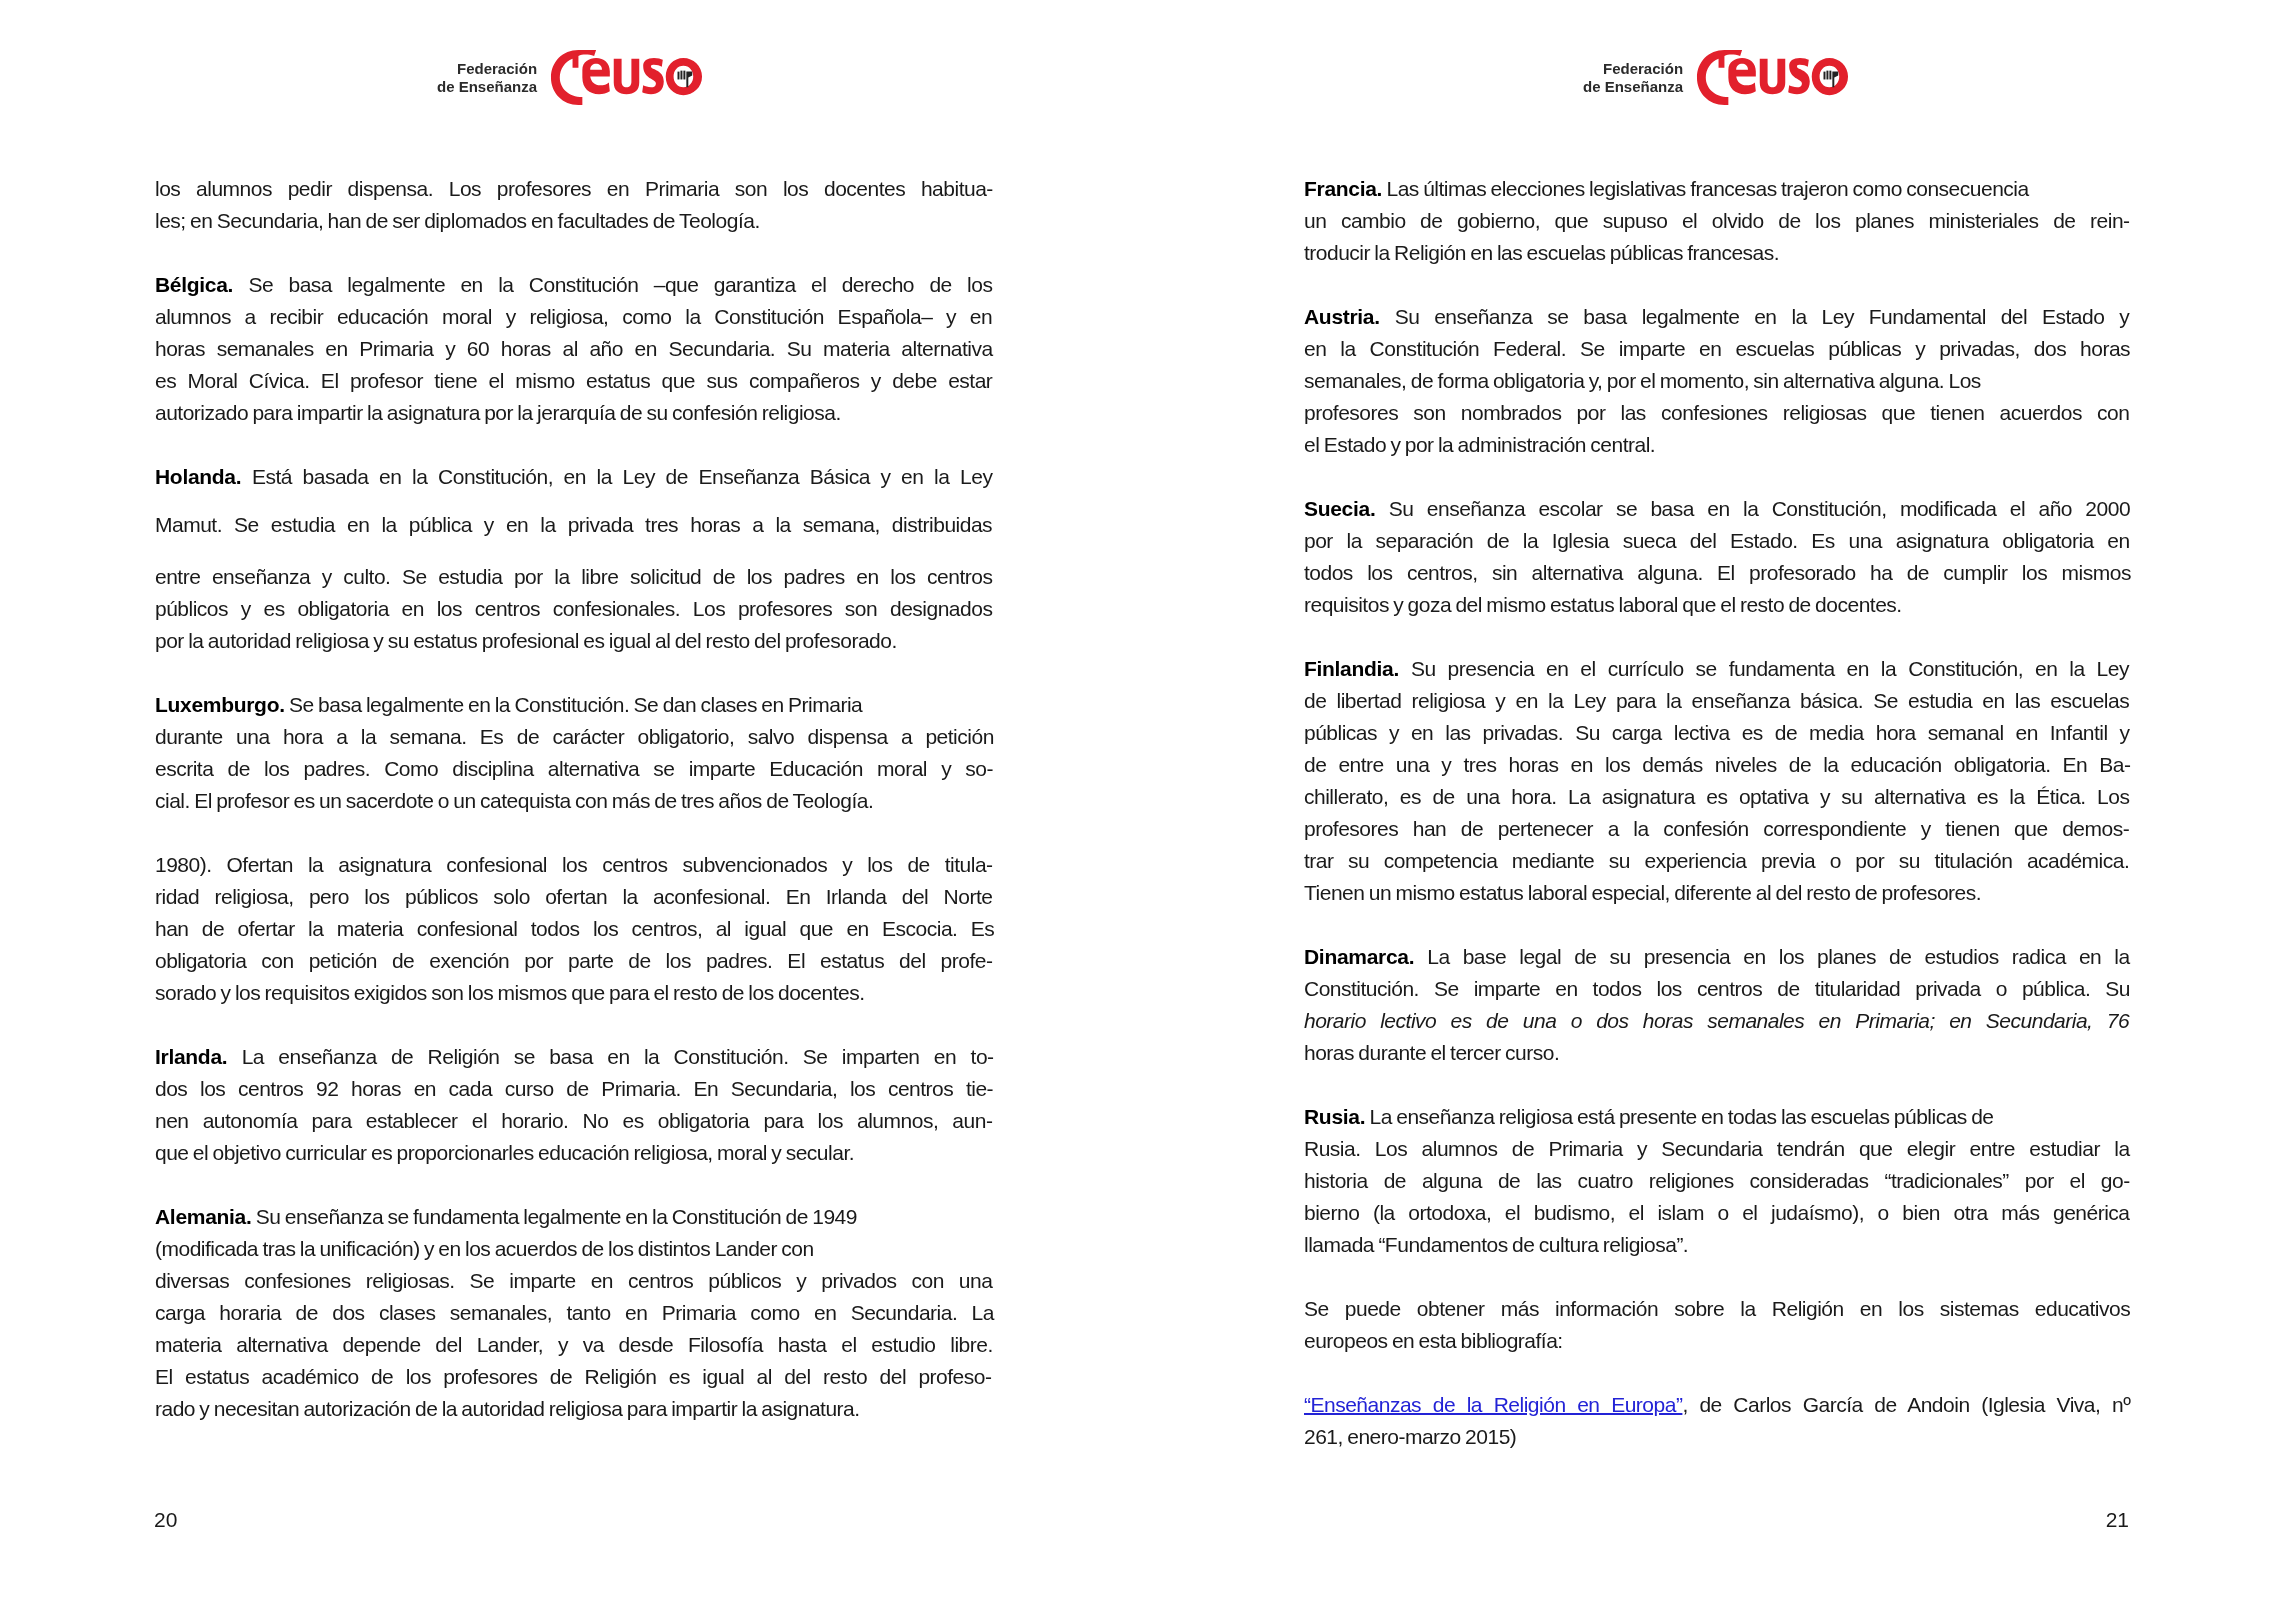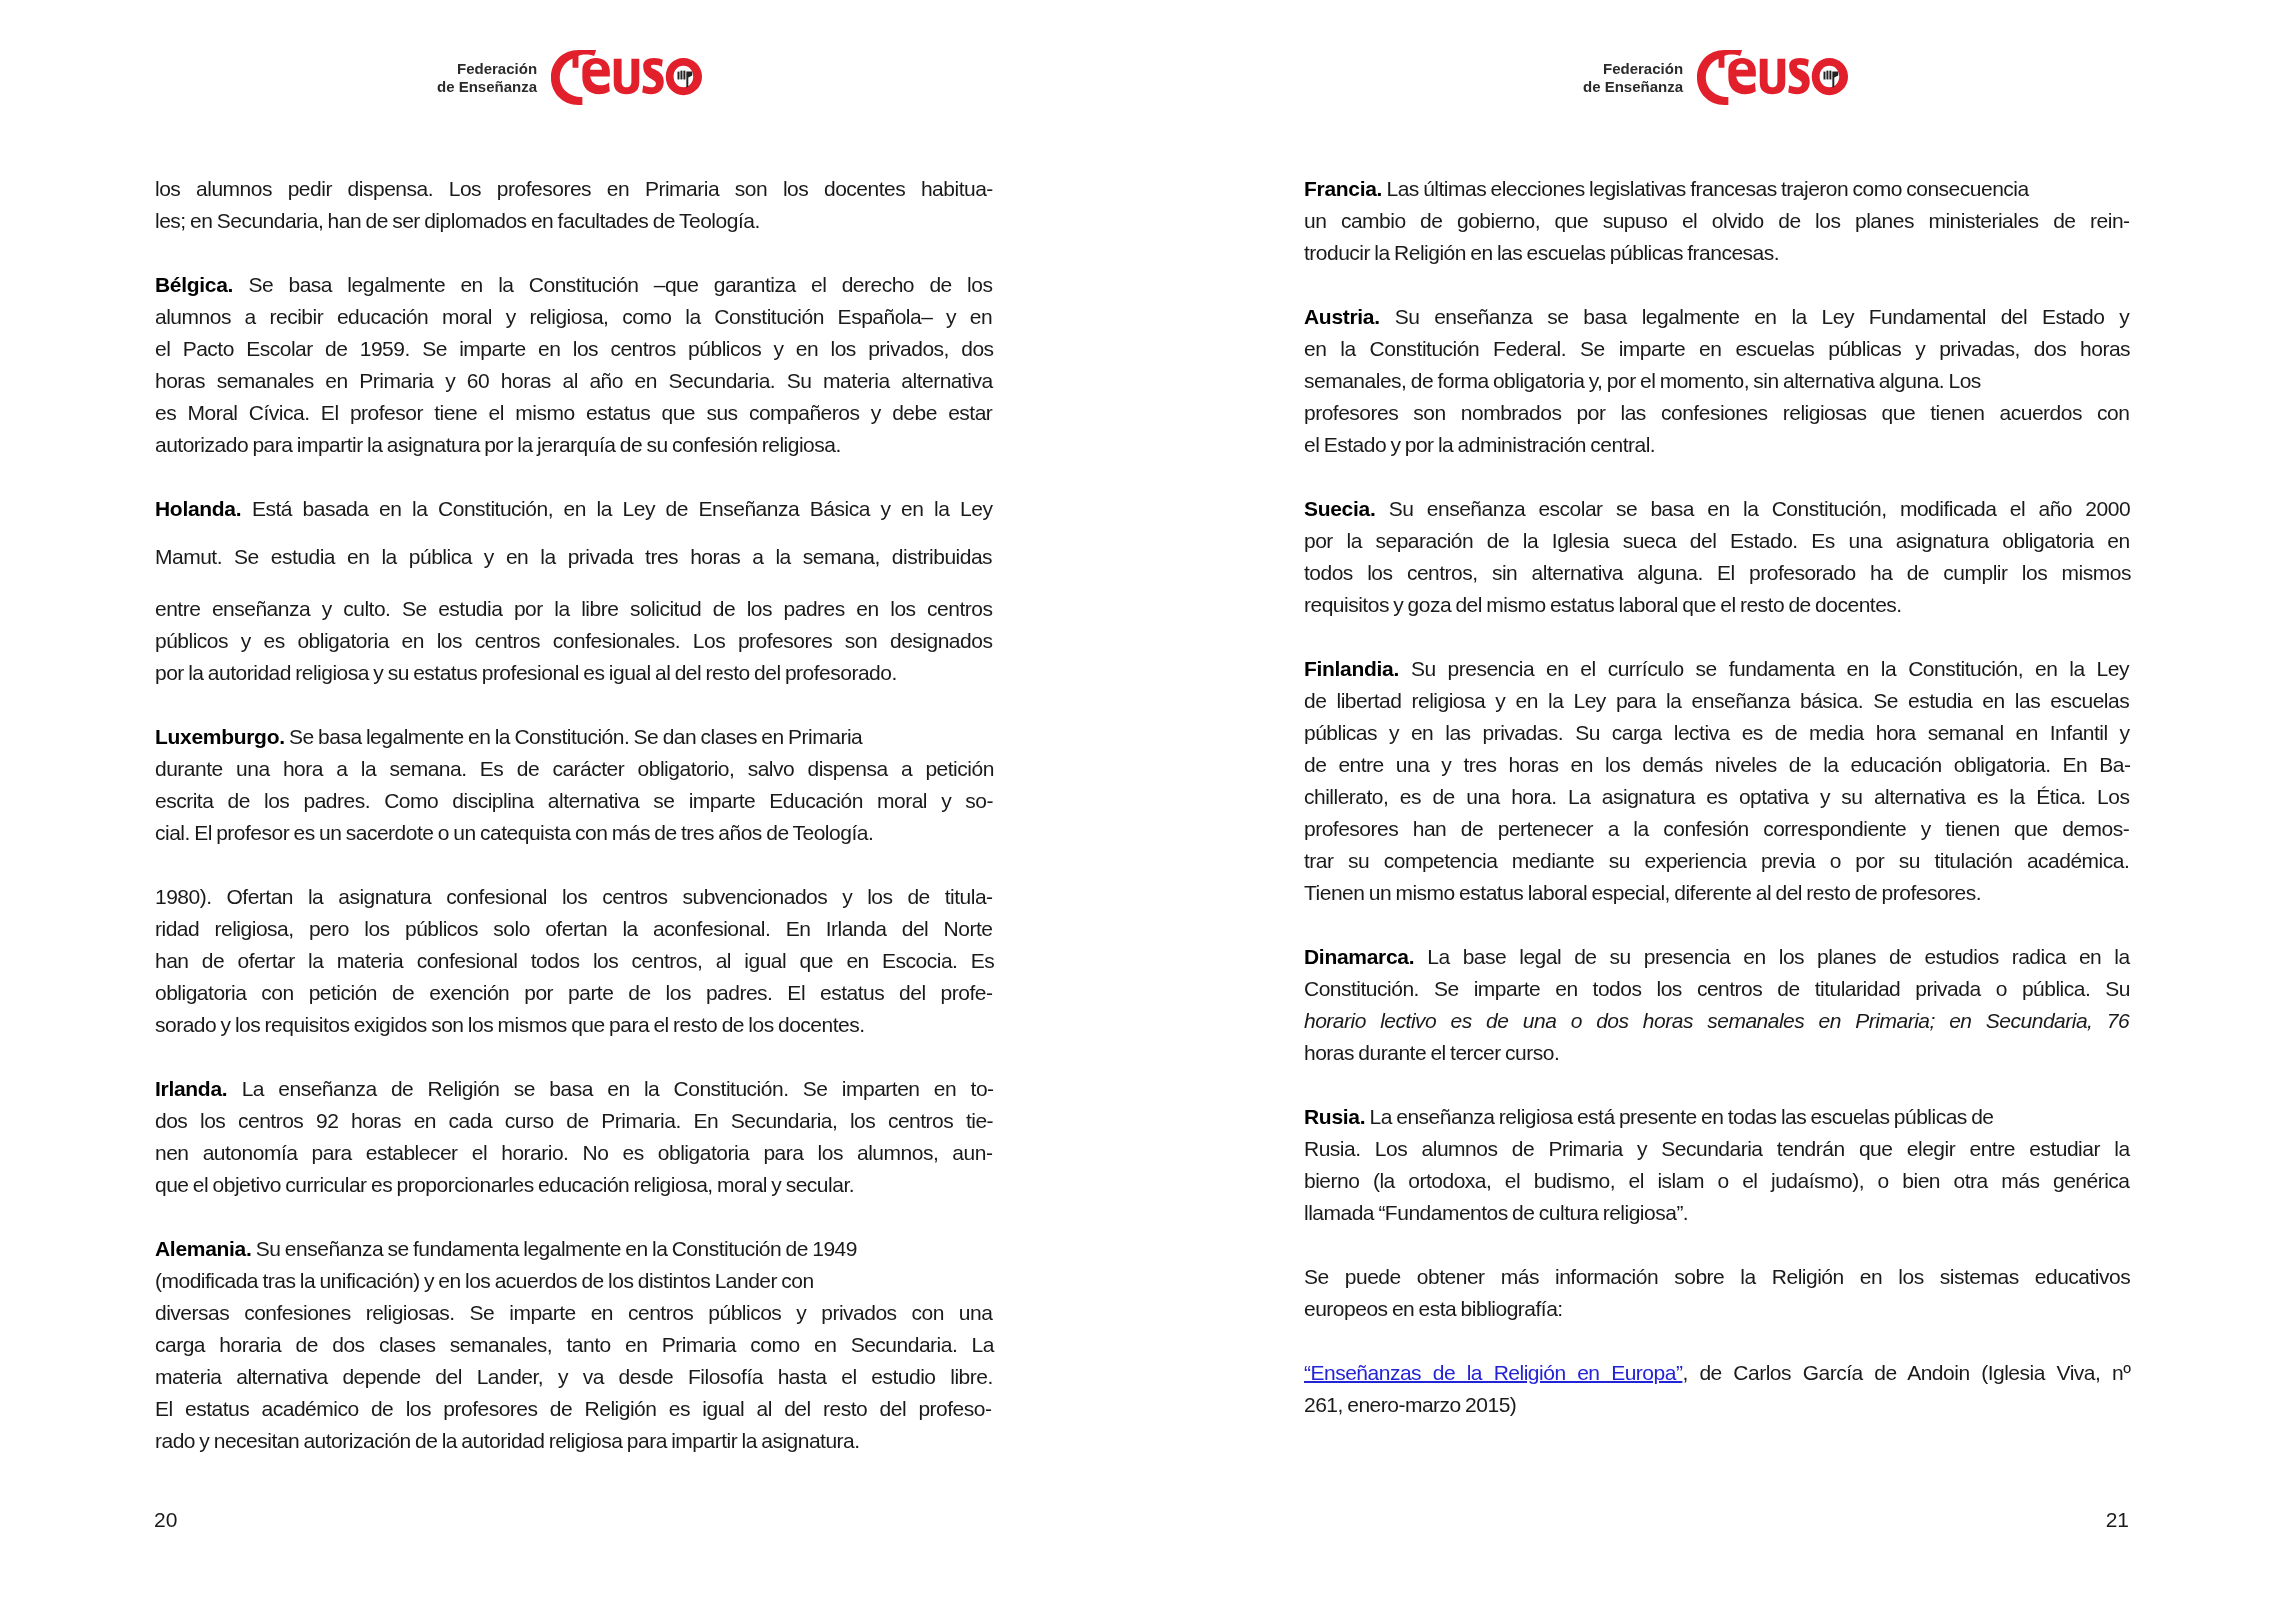--- a/index.html
+++ b/index.html
@@ -67,21 +67,20 @@
   </div>
 
   <div class="column" id="left-column">
       <div class="para">
         <div class="line" style="white-space: pre; display: block;"><span style="display: inline-block; white-space: pre; word-spacing: 10.4px;"><span>los alumnos pedir dispensa. Los profesores en Primaria son los docentes habitua-</span></span></div>
         <div class="line last" style="white-space: pre; display: block;"><span style="display: inline-block; white-space: pre;"><span>les; en Secundaria, han de ser diplomados en facultades de Teología.</span></span></div>
       </div>
       <div class="para">
         <div class="line" style="white-space: pre; display: block;"><span style="display: inline-block; white-space: pre; word-spacing: 10px;"><span class="lead">Bélgica.</span><span> Se basa legalmente en la Constitución –que garantiza el derecho de los</span></span></div>
         <div class="line" style="white-space: pre; display: block;"><span style="display: inline-block; white-space: pre; word-spacing: 8.4px;"><span>alumnos a recibir educación moral y religiosa, como la Constitución Española– y en</span></span></div>
-        <div class="line" style="white-space: pre; display: block;"><span style="display: inline-block; white-space: pre; word-spacing: 7px;"><span>el Pacto Escolar de 1959. Se imparte en los centros públicos y en los privados, dos</span></span></div>
         <div class="line" style="white-space: pre; display: block;"><span style="display: inline-block; white-space: pre; word-spacing: 6.3px;"><span>horas semanales en Primaria y 60 horas al año en Secundaria. Su materia alternativa</span></span></div>
         <div class="line" style="white-space: pre; display: block;"><span style="display: inline-block; white-space: pre; word-spacing: 6px;"><span>es Moral Cívica. El profesor tiene el mismo estatus que sus compañeros y debe estar</span></span></div>
         <div class="line last" style="white-space: pre; display: block;"><span style="display: inline-block; white-space: pre;"><span>autorizado para impartir la asignatura por la jerarquía de su confesión religiosa.</span></span></div>
       </div>
       <div class="para">
         <div class="line" style="white-space: pre; display: block;"><span style="display: inline-block; white-space: pre; word-spacing: 5.3px;"><span class="lead">Holanda.</span><span> Está basada en la Constitución, en la Ley de Enseñanza Básica y en la Ley</span></span></div>
         <div class="line" style="white-space: pre; display: block; margin-top: 16px;"><span style="display: inline-block; white-space: pre; word-spacing: 6.7px;"><span>Mamut. Se estudia en la pública y en la privada tres horas a la semana, distribuidas</span></span></div>
         <div class="line" style="white-space: pre; display: block; margin-top: 20px;"><span style="display: inline-block; white-space: pre; word-spacing: 6.2px;"><span>entre enseñanza y culto. Se estudia por la libre solicitud de los padres en los centros</span></span></div>
         <div class="line" style="white-space: pre; display: block;"><span style="display: inline-block; white-space: pre; word-spacing: 7.4px;"><span>públicos y es obligatoria en los centros confesionales. Los profesores son designados</span></span></div>
         <div class="line last" style="white-space: pre; display: block;"><span style="display: inline-block; white-space: pre;"><span>por la autoridad religiosa y su estatus profesional es igual al del resto del profesorado.</span></span></div>
@@ -173,20 +172,21 @@
       </div>
       <div class="para">
         <div class="line" style="white-space: pre; display: block;"><span style="display: inline-block; white-space: pre; word-spacing: 7.7px;"><span class="lead">Dinamarca.</span><span> La base legal de su presencia en los planes de estudios radica en la</span></span></div>
         <div class="line" style="white-space: pre; display: block;"><span style="display: inline-block; white-space: pre; word-spacing: 9.7px;"><span>Constitución. Se imparte en todos los centros de titularidad privada o pública. Su</span></span></div>
         <div class="line" style="white-space: pre; display: block;"><span style="display: inline-block; white-space: pre; word-spacing: 9px; font-style: italic;"><span>horario lectivo es de una o dos horas semanales en Primaria; en Secundaria, 76</span></span></div>
         <div class="line last" style="white-space: pre; display: block;"><span style="display: inline-block; white-space: pre;"><span>horas durante el tercer curso.</span></span></div>
       </div>
       <div class="para">
         <div class="line" style="white-space: pre; display: block;"><span style="display: inline-block; white-space: pre;"><span class="lead">Rusia.</span><span> La enseñanza religiosa está presente en todas las escuelas públicas de</span></span></div>
         <div class="line" style="white-space: pre; display: block;"><span style="display: inline-block; white-space: pre; word-spacing: 9px;"><span>Rusia. Los alumnos de Primaria y Secundaria tendrán que elegir entre estudiar la</span></span></div>
+        <div class="line" style="white-space: pre; display: block;"><span style="display: inline-block; white-space: pre; word-spacing: 10.6px;"><span>historia de alguna de las cuatro religiones consideradas “tradicionales” por el go-</span></span></div>
         <div class="line" style="white-space: pre; display: block;"><span style="display: inline-block; white-space: pre; word-spacing: 8.2px;"><span>bierno (la ortodoxa, el budismo, el islam o el judaísmo), o bien otra más genérica</span></span></div>
         <div class="line last" style="white-space: pre; display: block;"><span style="display: inline-block; white-space: pre;"><span>llamada “Fundamentos de cultura religiosa”.</span></span></div>
       </div>
       <div class="para">
         <div class="line" style="white-space: pre; display: block;"><span style="display: inline-block; white-space: pre; word-spacing: 10.8px;"><span>Se puede obtener más información sobre la Religión en los sistemas educativos</span></span></div>
         <div class="line last" style="white-space: pre; display: block;"><span style="display: inline-block; white-space: pre;"><span>europeos en esta bibliografía:</span></span></div>
       </div>
       <div class="para">
         <div class="line" style="white-space: pre; display: block;"><span style="display: inline-block; white-space: pre; word-spacing: 6.3px;"><span class="link">“Enseñanzas de la Religión en Europa”</span><span>, de Carlos García de Andoin (Iglesia Viva, nº</span></span></div>
         <div class="line last" style="white-space: pre; display: block;"><span style="display: inline-block; white-space: pre;"><span>261, enero-marzo 2015)</span></span></div>

